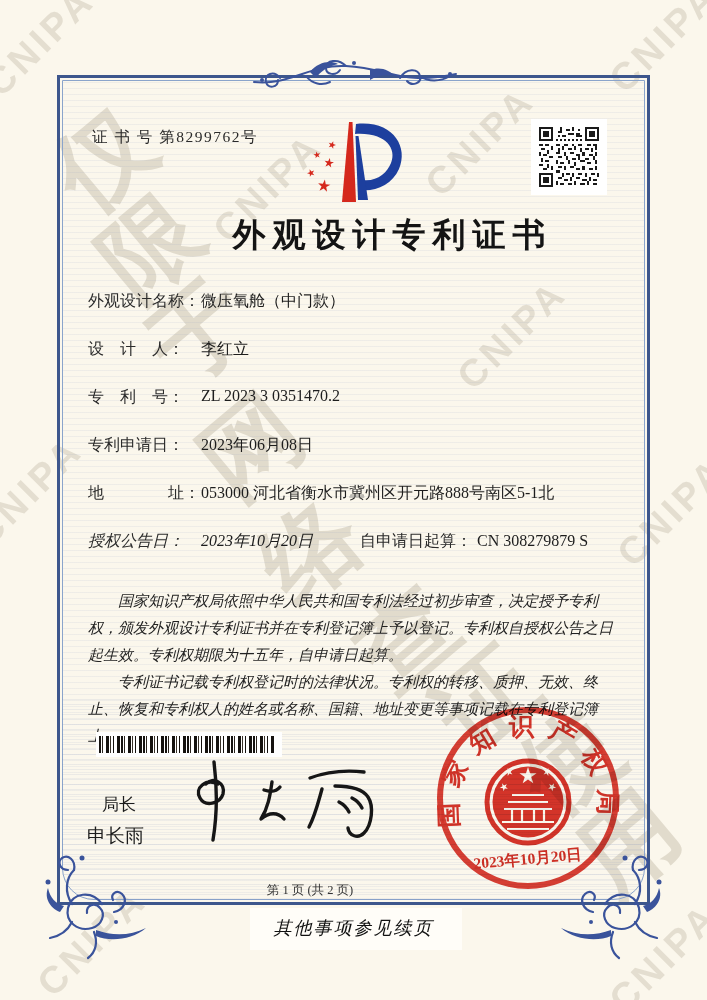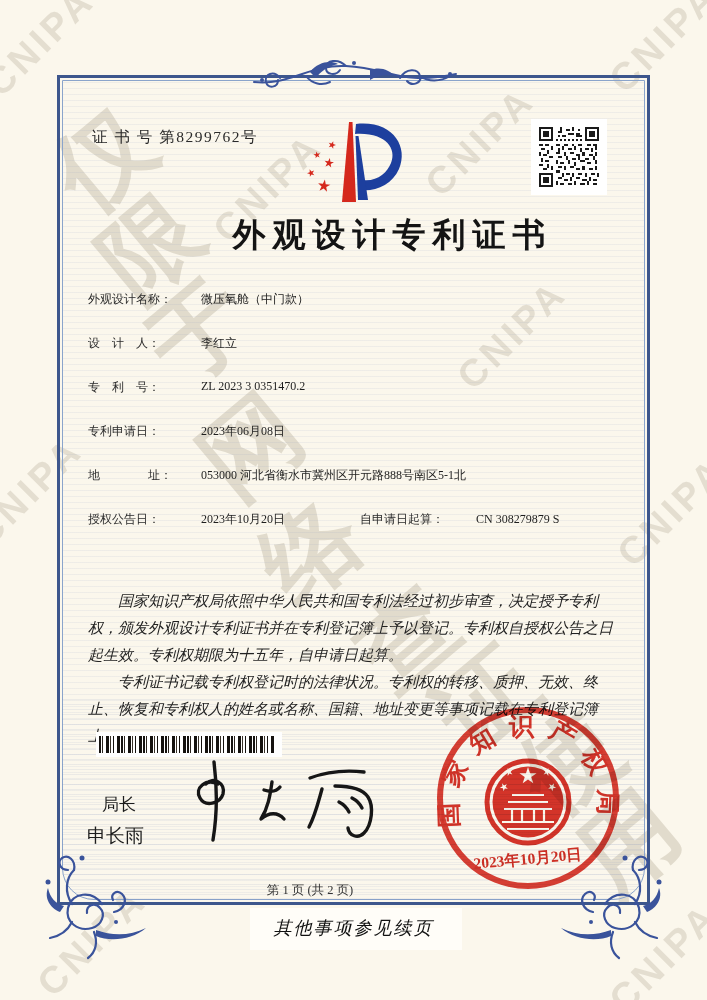--- a/index.html
+++ b/index.html
@@ -26,25 +26,25 @@
                 border-radius:0 0 32px 32px;}
 
   
   .abs{position:absolute;z-index:3;}
   #cert-no{left:92px;top:127px;font-size:15.5px;letter-spacing:1.5px;color:#2a2a2a;}
   #logo{left:292px;top:114px;}
   #qrbox{left:531px;top:119px;width:76px;height:76px;background:#fff;}
   #qrbox svg{position:absolute;left:8px;top:8px;}
   #title{left:0;top:213px;width:707px;text-align:center;font-size:33px;font-weight:bold;
          letter-spacing:7px;color:#141414;padding-left:39px;}
-  #fields{left:88px;top:291px;width:545px;font-size:12px;color:#222;}
+  #fields{left:88px;top:291px;width:545px;font-size:16px;color:#222;}
   .row{display:flex;margin-bottom:27px;white-space:nowrap;}
   .flabel{display:inline-block;width:113px;flex:0 0 113px;color:#2b2b2b;}
   .fvalue{color:#1d1d1d;}
-  .pair1{width:272px;flex:0 0 272px;display:flex;}
+  .pair1{width:272px;flex:0 0 272px;display:flex;font-style:italic;}
   #paras{left:88px;top:588px;width:526px;font-size:15px;line-height:1.8;color:#222;
          font-style:italic;}
   #paras p{margin:0;text-indent:2em;}
   #barcode-box{left:96px;top:732px;width:186px;height:25px;background:#fefefe;}
   #barcode{position:absolute;left:3px;top:4px;width:176px;height:17px;
      background:repeating-linear-gradient(90deg,#15120f 0 2px,#fff 2px 3px,#2a241d 3px 4px,
         #fff 4px 7px,#15120f 7px 10px,#fff 10px 11px,#3a332a 11px 12px,#fff 12px 14px,
         #15120f 14px 15px,#fff 15px 18px,#15120f 18px 21px,#fff 21px 22px);}
   #signer-title{left:102px;top:793px;font-size:17px;color:#1c1c1c;
         font-family:"Liberation Sans","DejaVu Sans",sans-serif;}

